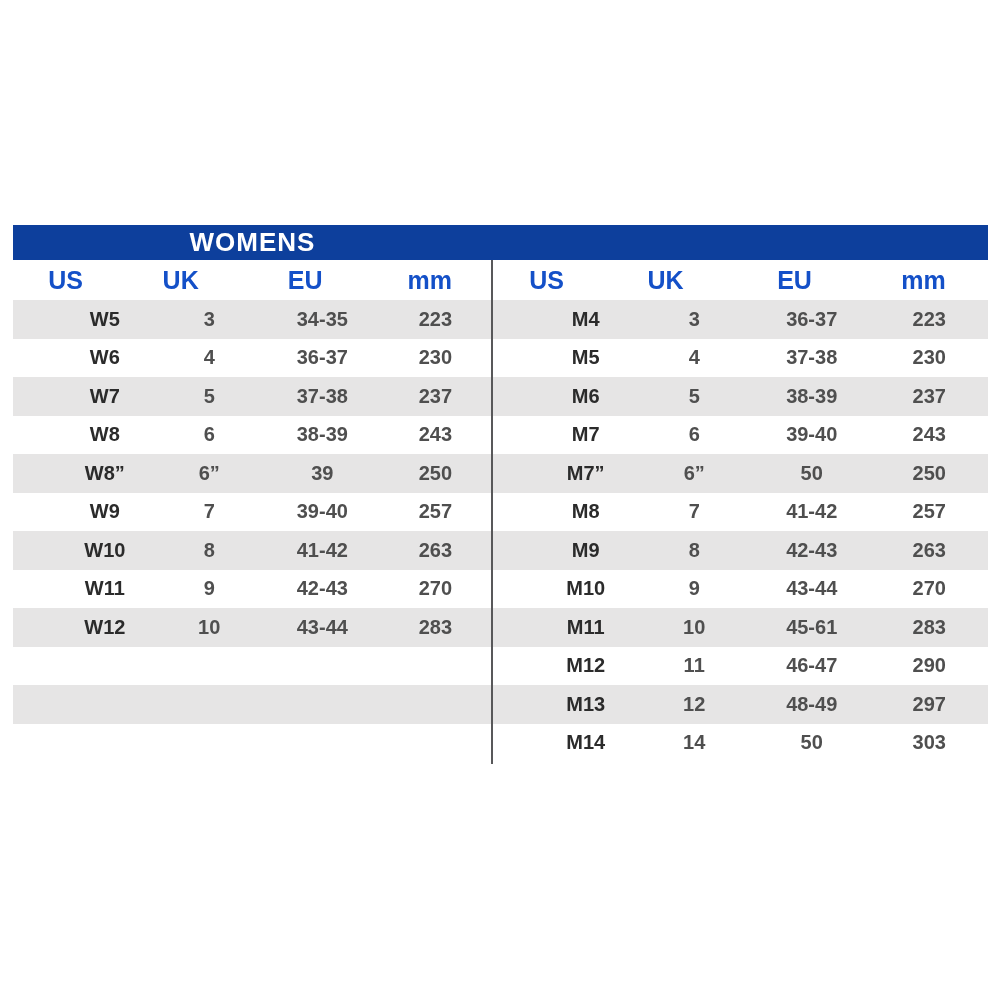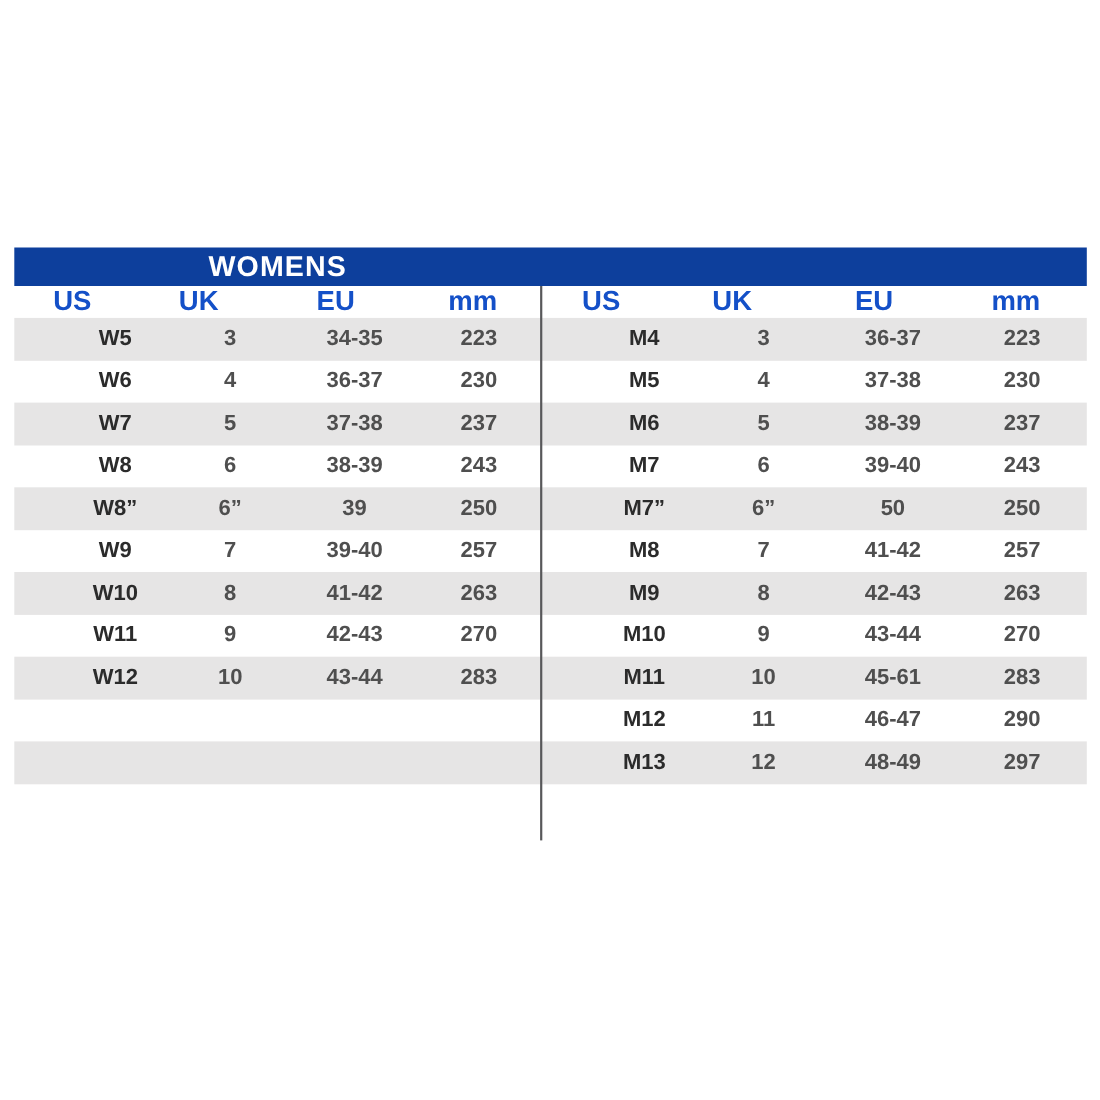--- a/index.html
+++ b/index.html
@@ -43,21 +43,21 @@
     width: 2px;
     height: 504px;
     background: var(--c-divider, #58585a);
   }
   .section { }
   .section.womens { width: 479px; }
   .section.mens   { width: 496px; }
   .thead {
     display: grid;
     grid-template-columns: 22% 26% 26% 26%;
-    height: 29px;
+    height: 40px;
     align-items: center;
   }
   .hcell {
     text-align: center;
     color: var(--c-colhead, #1450c8);
     font-size: 25px;
   }
   .trow {
     display: grid;
     grid-template-columns: 22% 26% 26% 26%;
@@ -230,17 +230,23 @@
             <div class="cell">11</div>
             <div class="cell">46-47</div>
             <div class="cell">290</div>
           </div>
           <div class="trow stripe">
             <div class="cell size">M13</div>
             <div class="cell">12</div>
             <div class="cell">48-49</div>
             <div class="cell">297</div>
           </div>
+          <div class="trow">
+            <div class="cell size">M14</div>
+            <div class="cell">14</div>
+            <div class="cell">50</div>
+            <div class="cell">303</div>
+          </div>
         </div>
     </div>
     <div class="divider"></div>
   </div>
 </div>
 
 </body></html>

